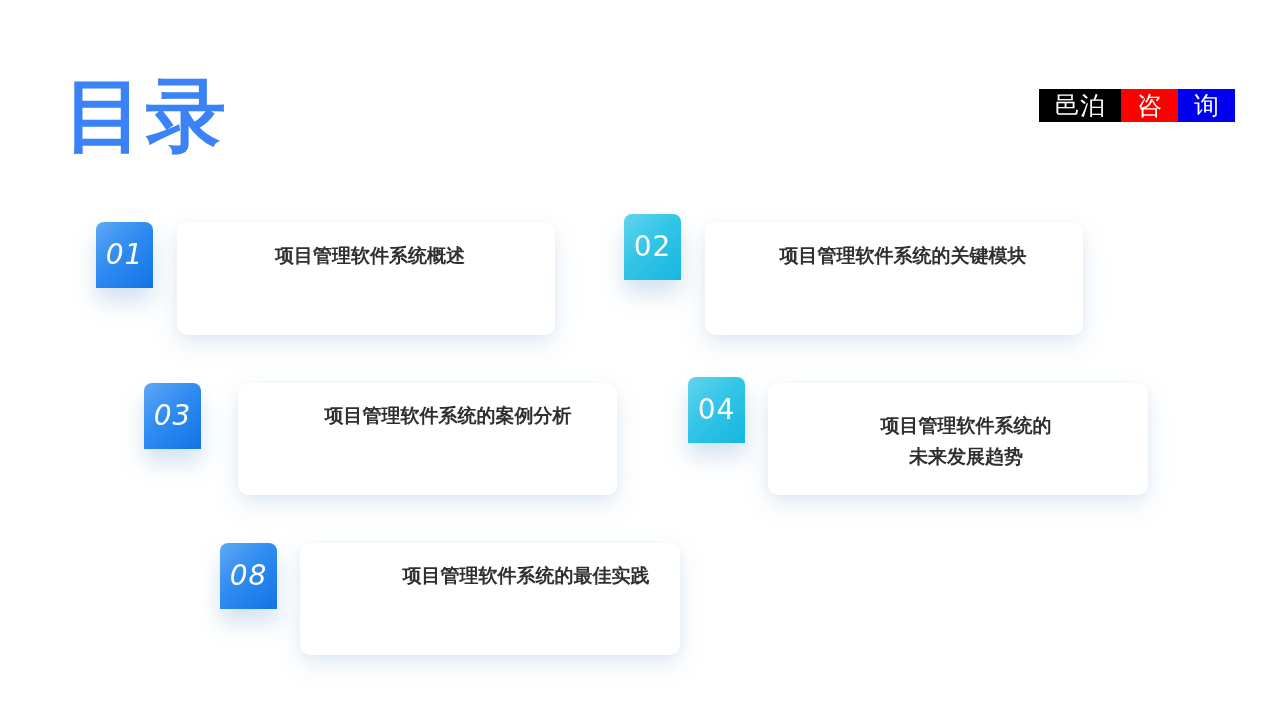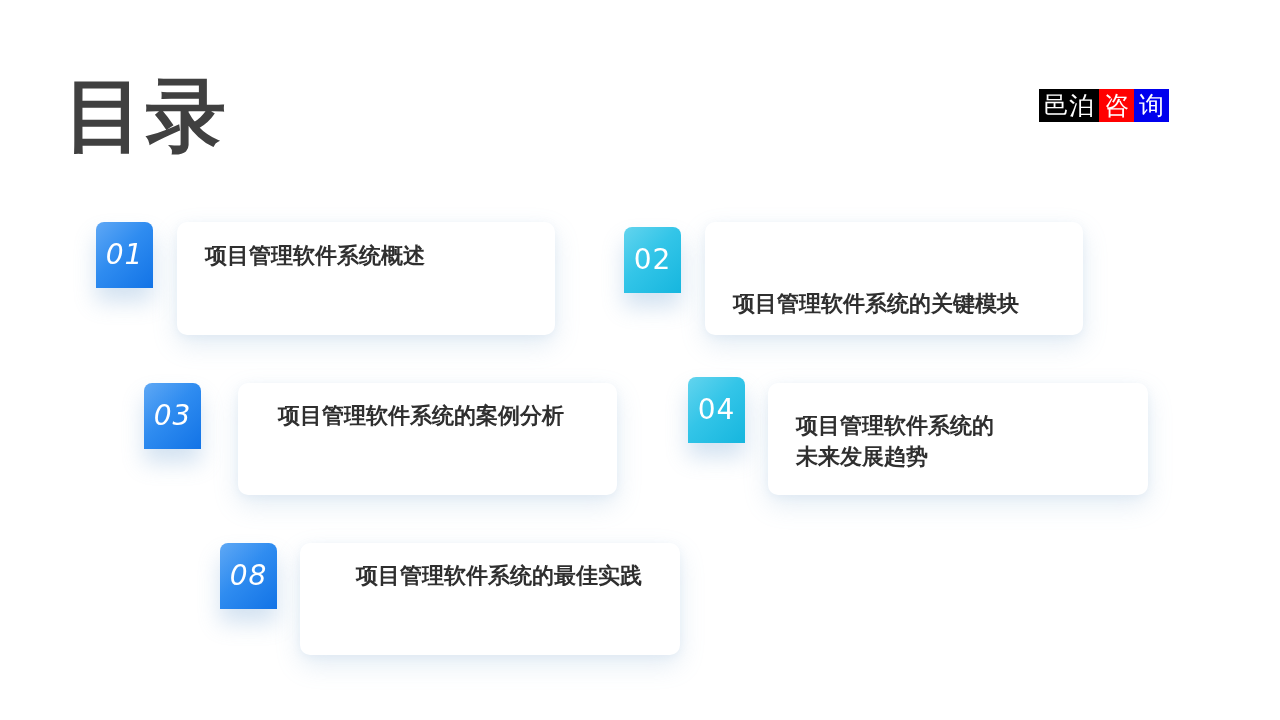--- a/index.html
+++ b/index.html
@@ -25,21 +25,21 @@
   }
 
   
   .page-title {
     position: absolute;
     left: 64px;
     top: 68px;
     font-size: 80px;
     line-height: 96px;
     font-weight: 700;
-    color: #404040;
+    color: #3b82f6;
     letter-spacing: 2px;
     font-family: "DejaVu Sans", "Liberation Sans", sans-serif;
     white-space: nowrap;
   }
 
   
   .logo {
     position: absolute;
     left: 1039px;
     top: 89px;
@@ -47,21 +47,21 @@
     align-items: stretch;
     height: 33px;
     font-size: 25px;
     line-height: 33px;
     font-weight: 400;
     font-family: "DejaVu Sans", "Liberation Sans", sans-serif;
     white-space: nowrap;
   }
   .logo-seg {
     color: #ffffff;
-    padding: 0 5px;
+    padding: 0 16px;
     letter-spacing: 0px;
   }
   .logo-seg.blk { background: #000000; }
   .logo-seg.red { background: #ff0000; }
   .logo-seg.blu { background: #0000ee; }
 
   
   .toc-item {
     position: absolute;
   }
@@ -93,26 +93,27 @@
     background: linear-gradient(135deg, #5fa8f5 0%, #2f8cf0 45%, #1273e6 100%);
     font-style: italic;
   }
   .badge.cyan {
     background: linear-gradient(135deg, #63d4ee 0%, #33c5e8 45%, #16b6de 100%);
   }
 
   .card-text {
     position: absolute;
     color: #2f2f2f;
-    font-size: 22px;
+    font-size: 19px;
     line-height: 31px;
     font-weight: 700;
     font-family: "DejaVu Sans", "Liberation Sans", sans-serif;
     white-space: pre-line;
     z-index: 4;
+    text-align: center;
   }
 </style>
 </head>
 <body>
 
 <div class="slide">
 
   <div class="page-title">目录</div>
 
   <div class="logo">
@@ -122,22 +123,22 @@
   </div>
 
   <div class="toc-item">
     <div class="card" style="left:177px; top:222px; width:378px; height:113px;"></div>
     <div class="badge blue" style="left:96px; top:222px;">01</div>
     <div class="card-text" style="left:205px; top:240px; width:330px;">项目管理软件系统概述</div>
   </div>
 
   <div class="toc-item">
     <div class="card" style="left:705px; top:222px; width:378px; height:113px;"></div>
-    <div class="badge cyan" style="left:624px; top:227px;">02</div>
-    <div class="card-text" style="left:733px; top:240px; width:340px;margin-top:48px;">项目管理软件系统的关键模块</div>
+    <div class="badge cyan" style="left:624px; top:214px;">02</div>
+    <div class="card-text" style="left:733px; top:240px; width:340px;">项目管理软件系统的关键模块</div>
   </div>
 
   <div class="toc-item">
     <div class="card" style="left:238px; top:383px; width:379px; height:112px;"></div>
     <div class="badge blue" style="left:144px; top:383px;">03</div>
     <div class="card-text" style="left:278px; top:400px; width:340px;">项目管理软件系统的案例分析</div>
   </div>
 
   <div class="toc-item">
     <div class="card" style="left:768px; top:383px; width:380px; height:112px;"></div>

